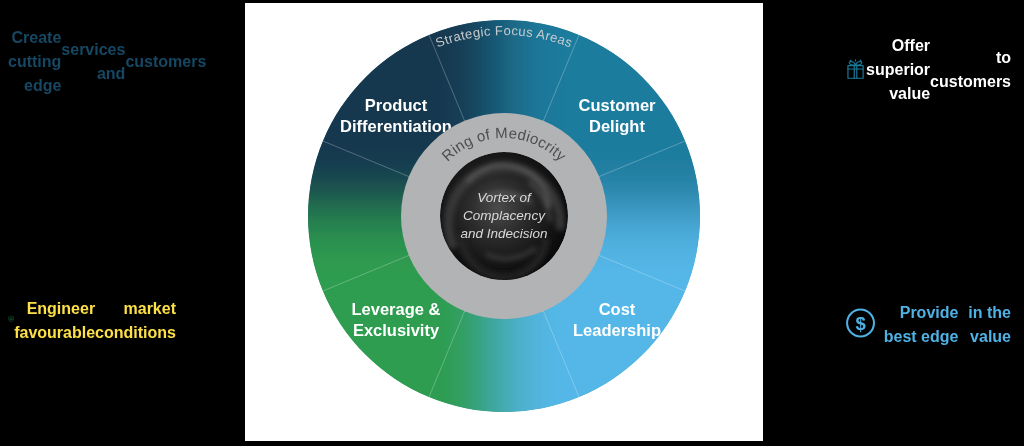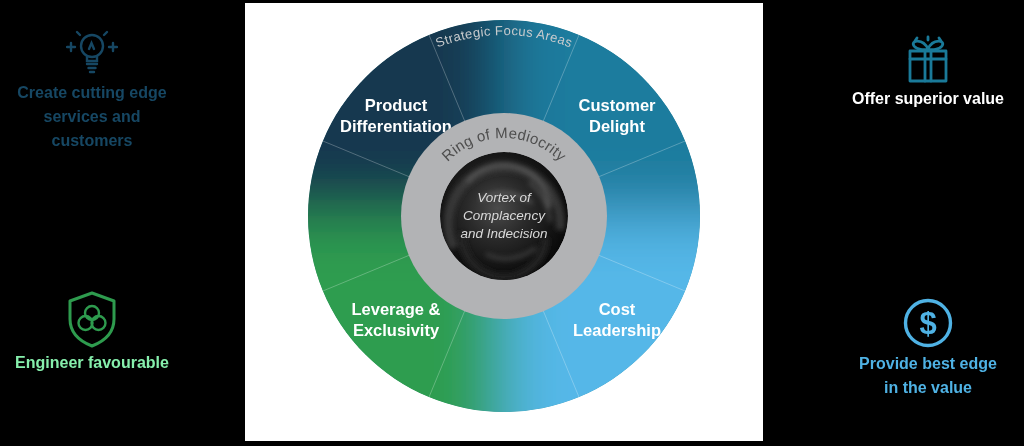--- a/index.html
+++ b/index.html
@@ -1,25 +1,25 @@
 <!DOCTYPE html>
 <html><head>
 <meta charset="utf-8">
 <style>
   html,body{margin:0;padding:0;background:#000;}
   .stage{position:relative;width:1024px;height:446px;background:#000;overflow:hidden;
          font-family:"Liberation Sans",sans-serif;}
   .panel{position:absolute;left:245px;top:3px;width:518px;height:438px;background:#fff;}
   .wheel-wrap{position:absolute;left:304px;top:16px;width:400px;height:400px;}
 
-  .note{position:absolute;display:flex;flex-direction:column;align-items:center;
+  .note{position:absolute;display:flex;flex-direction:row;align-items:center;
         text-align:right;font-weight:bold;font-size:16px;line-height:24px;}
   .note .icon{display:block;margin-bottom:3px;}
   .note-create{left:8px;top:26px;width:168px;color:#164763;}
-  .note-engineer{left:8px;top:290px;width:168px;color:#86efac;}
+  .note-engineer{left:8px;top:290px;width:168px;color:#fde047;}
   .note-offer{left:845px;top:34px;width:166px;color:#ffffff;}
   .note-provide{left:845px;top:297px;width:166px;color:#4fb2e4;}
 
   .wheel-label{font-weight:bold;font-size:16.5px;fill:#ffffff;}
   .arc-title{font-size:13px;fill:#c8cbcd;letter-spacing:.4px;}
   .ring-label{font-size:15px;fill:#4e4e4e;letter-spacing:.3px;}
   .vortex-label{font-size:13.5px;font-style:italic;fill:#d9d9d9;}
 </style>
 </head>
 <body>
@@ -132,34 +132,36 @@
   <div class="note note-engineer">
     <svg class="icon" width="56" height="58" viewBox="0 0 56 58">
       <g stroke="#2e9b4e" fill="none" stroke-width="3" stroke-linejoin="round">
         <path d="M28,3 L50,11 V29 C50,43 41,51 28,56 C15,51 6,43 6,29 V11 Z"></path>
         <circle cx="28" cy="23" r="7" stroke-width="2.4"></circle>
         <circle cx="21.5" cy="33" r="7" stroke-width="2.4"></circle>
         <circle cx="34.5" cy="33" r="7" stroke-width="2.4"></circle>
       </g>
     </svg>
     <span>Engineer favourable</span>
+    <span>market conditions</span>
   </div>
 
   <div class="note note-offer">
     <svg class="icon" width="50" height="50" viewBox="0 0 50 50">
       <g stroke="#1a7a99" fill="none" stroke-width="2.8" stroke-linejoin="round" stroke-linecap="round">
         <rect x="7" y="17" width="36" height="30"></rect>
         <path d="M7,25 H43"></path>
         <path d="M22,17 V47 M28,17 V47"></path>
         <path d="M25,15 C20,4 7,6 11,12 C14,16 21,16 25,15 Z"></path>
         <path d="M25,15 C30,4 43,6 39,12 C36,16 29,16 25,15 Z"></path>
         <path d="M12,7 l2,-3 M38,7 l-2,-3 M25,6 v-3"></path>
       </g>
     </svg>
     <span>Offer superior value</span>
+    <span>to customers</span>
   </div>
 
   <div class="note note-provide">
     <svg class="icon" width="52" height="52" viewBox="0 0 52 52">
       <circle cx="26" cy="26" r="22.5" stroke="#4fb2e4" fill="none" stroke-width="3.4"></circle>
       <text x="26" y="37" text-anchor="middle" font-size="31" font-weight="bold" fill="#4fb2e4" font-family="'Liberation Sans',sans-serif">$</text>
     </svg>
     <span>Provide best edge</span>
     <span>in the value</span>
   </div>

